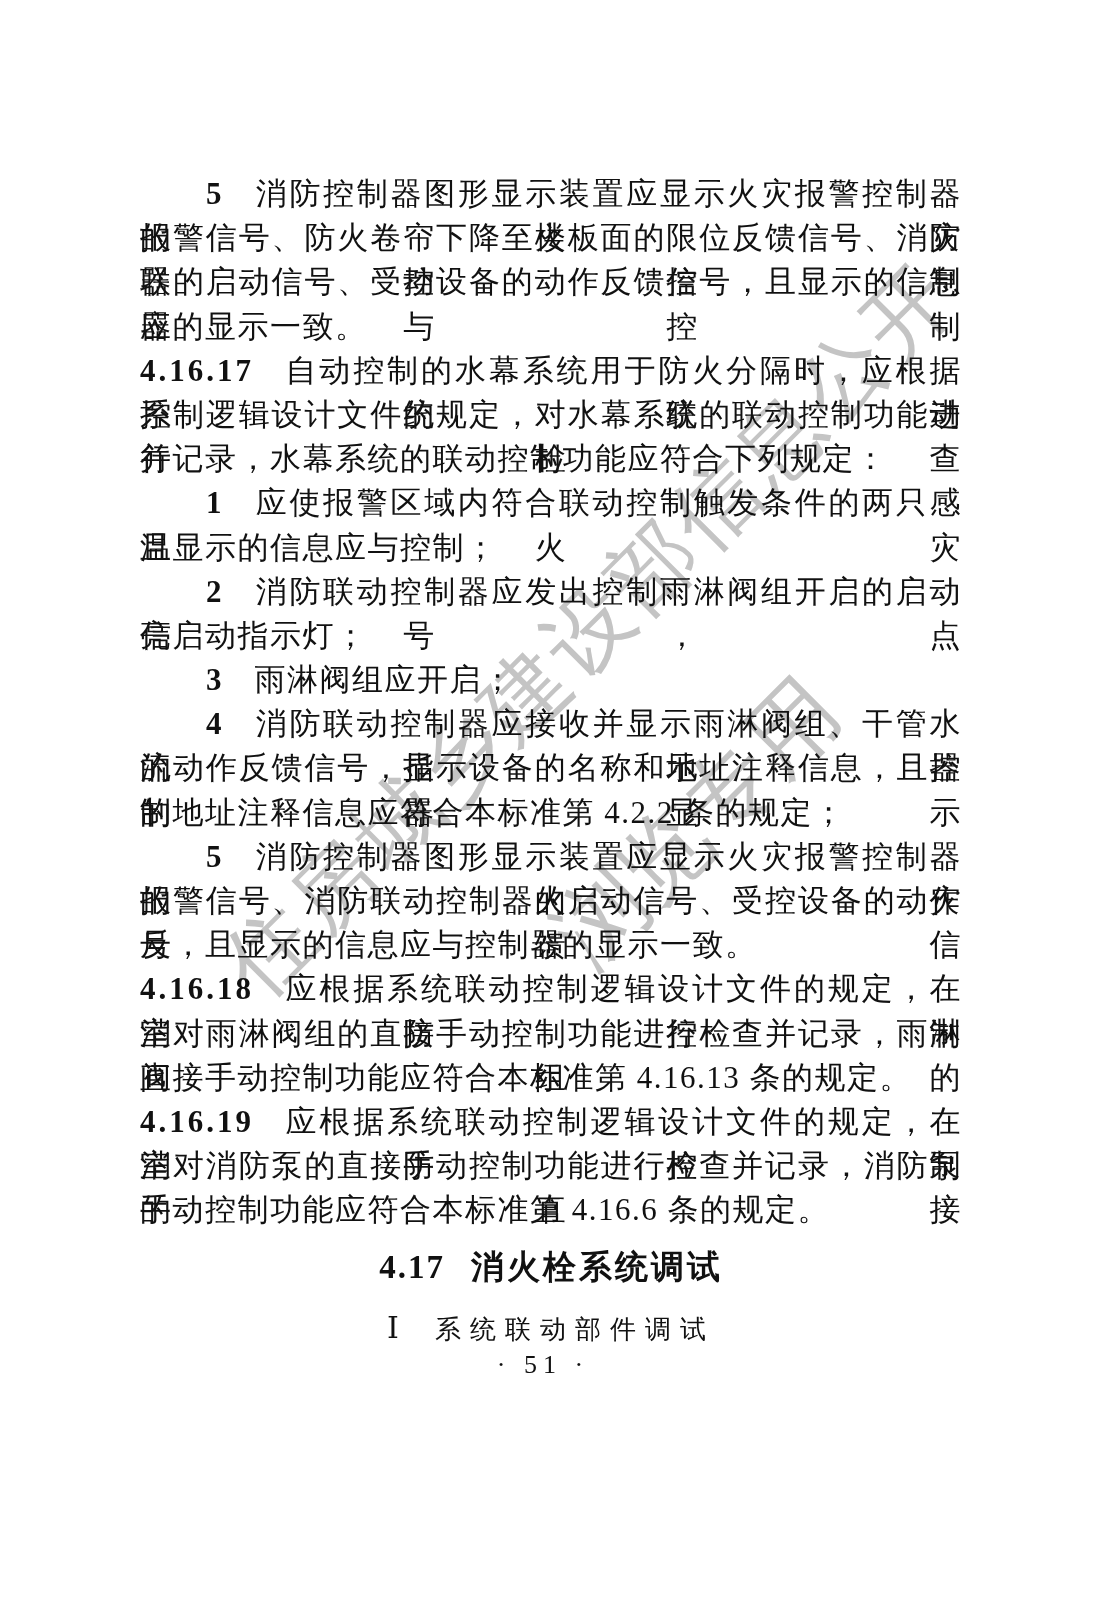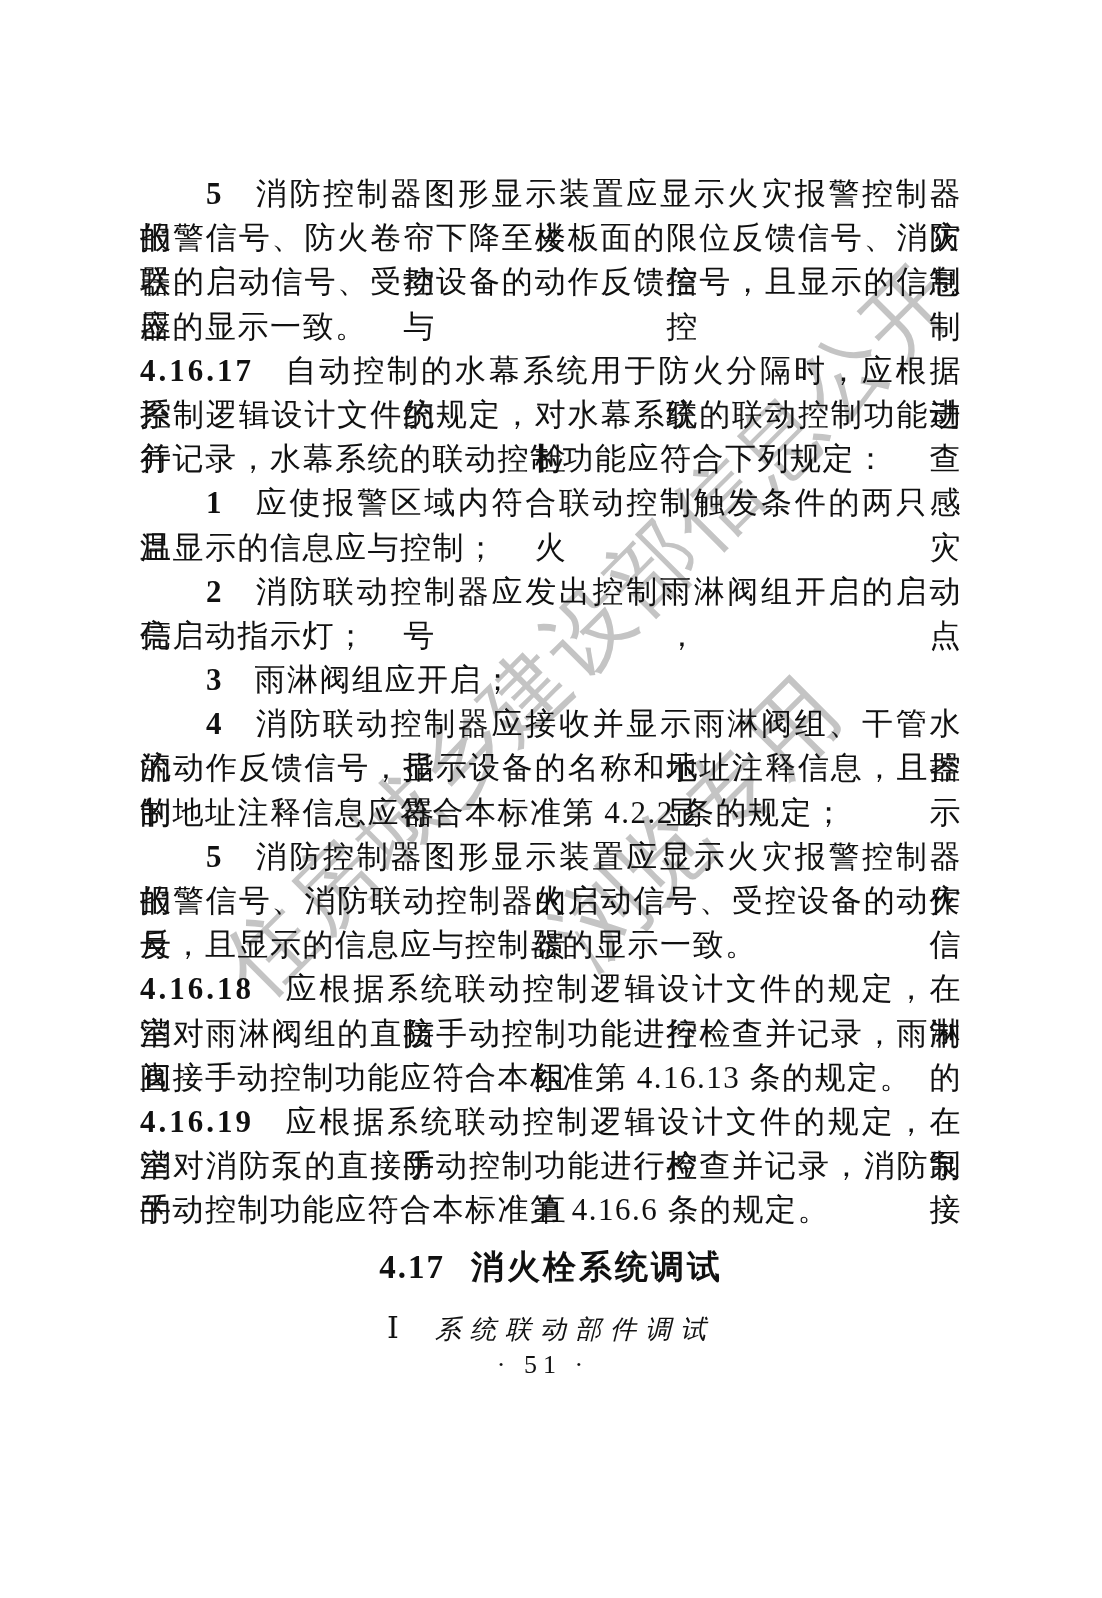--- a/index.html
+++ b/index.html
@@ -72,21 +72,21 @@
 
   .sub-heading {
     margin: 18px 0 0 0;
     font-size: 26px;
     line-height: 40px;
     height: 40px;
     text-align: center;
     font-weight: normal;
   }
   .sub-heading .rom { margin-right: 36px; font-size: 30px; }
-  .sub-heading .sub-title { letter-spacing: 9px; font-style: italic; }
+  .sub-heading .sub-title { letter-spacing: 9px; }
 
   #body-bottom { margin-top: 15px; }
 
   
   .page-number {
     margin-top: 0;
     font-size: 26px;
     line-height: 34px;
     text-align: center;
     padding-right: 16px;

